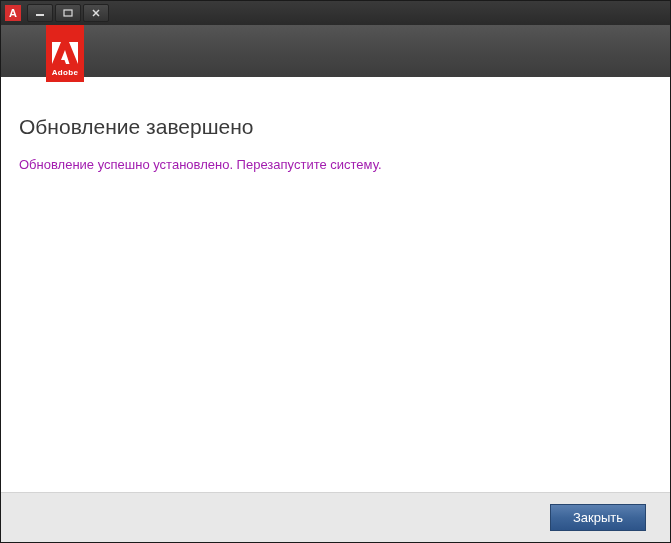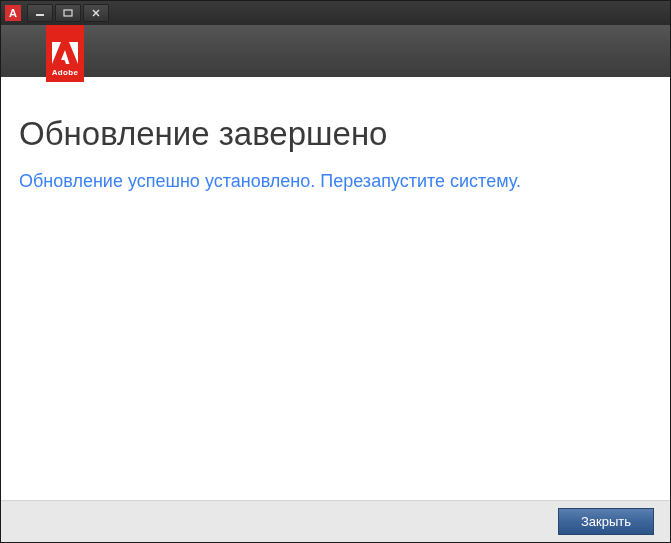--- a/index.html
+++ b/index.html
@@ -93,37 +93,37 @@
       font-size: 8px;
       font-weight: bold;
       letter-spacing: 0.3px;
     }
     .content {
       flex: 1;
       padding: 38px 18px 18px 18px;
       background: #fff;
     }
     .heading {
-      font-size: 33px;
+      font-size: 21px;
       color: #3a3a3a;
       font-weight: 400;
       margin-bottom: 18px;
     }
     .message {
-      font-size: 18px;
-      color: #3b82f6;
+      font-size: 13px;
+      color: #a21caf;
     }
     .footer {
-      height: 42px;
+      height: 50px;
       background: #e8e8e8;
       border-top: 1px solid #d4d4d4;
       display: flex;
       align-items: center;
       justify-content: flex-end;
-      padding: 0 16px;
+      padding: 0 24px;
     }
     .close-button {
       background: linear-gradient(to bottom, #5a7fb0 0%, #3d6599 50%, #2d5489 100%);
       border: 1px solid #27466f;
       color: #fff;
       font-size: 13px;
       padding: 5px 22px;
       cursor: pointer;
       font-family: inherit;
     }

